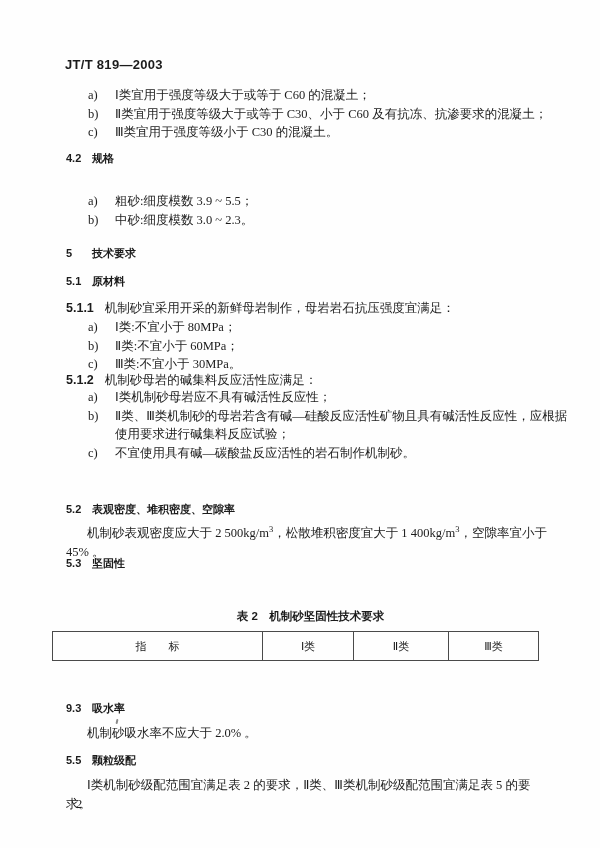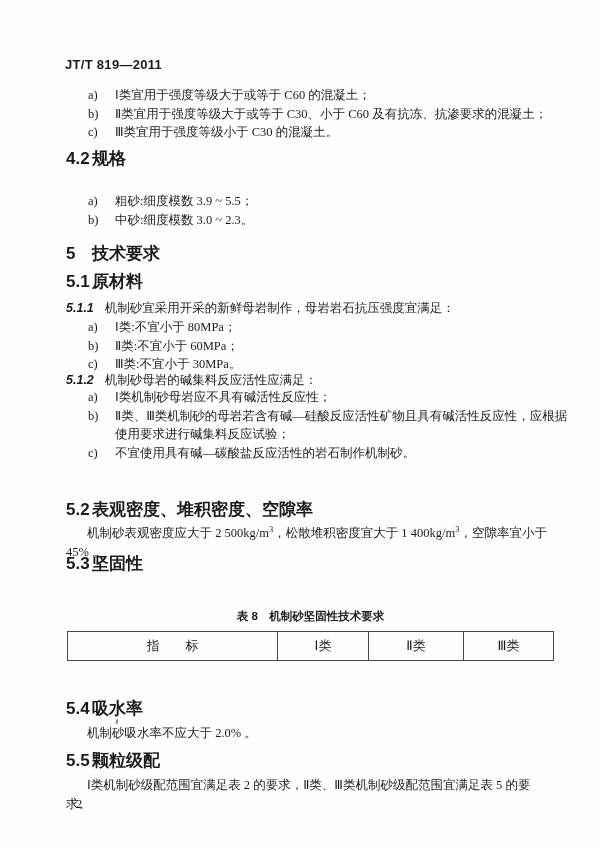--- a/index.html
+++ b/index.html
@@ -16,50 +16,50 @@
   }
   .b{position:absolute;left:66px;width:489px;}
   .hdr{
     position:absolute;left:65px;top:56px;
     font-family:"Liberation Sans", sans-serif;
     font-weight:bold;font-size:13px;letter-spacing:.3px;
   }
   
   .h{
     font-family:"Liberation Sans", sans-serif;
-    font-weight:bold;font-size:17px;line-height:17px;
+    font-weight:bold;font-size:11px;line-height:17px;
     margin:0;
   }
   .hnum{display:inline-block;min-width:26px;}
   
   .cp{margin:0;}
   .pnum{
     font-family:"Liberation Sans", sans-serif;
-    font-weight:bold;margin-right:11px;font-style:italic;
+    font-weight:bold;margin-right:11px;
   }
   
   .ip{margin:0;text-indent:21px;}
   
   .list{padding-left:22px;}
   .li{display:flex;}
   .mk{flex:0 0 27px;}
   .lt{flex:1 1 auto;}
   sup{font-size:8.5px;line-height:0;vertical-align:super;}
   
   .tblttl{
     position:absolute;left:66px;top:607px;width:489px;
     text-align:center;
     font-family:"Liberation Sans", sans-serif;
     font-weight:bold;font-size:11.5px;
   }
   table.t1{
-    position:absolute;left:67px;top:631px;
+    position:absolute;left:52px;top:631px;
     width:487px;
     border-collapse:collapse;
-    font-size:13px;
+    font-size:11px;
     table-layout:fixed;
   }
   table.t1 th, table.t1 td{
     border:1px solid #4a4a4a;
     text-align:center;
     font-weight:normal;
     padding:0 3px;
     height:28px;
   }
   table.t1{border:1.5px solid #3a3a3a;}
@@ -93,21 +93,21 @@
   #b-h54{top:700px}
   #b-p54{top:724px}
   #b-h55{top:752px}
   #b-p55{top:776px}
 </style>
 </head>
 <body>
 
 <div class="page">
 
-  <div class="hdr">JT/T 819—2011</div>
+  <div class="hdr">JT/T 819—2003</div>
 
   <div class="b list" id="b-list1">
     <div class="li">
       <span class="mk">a)</span>
       <span class="lt">Ⅰ类宜用于强度等级大于或等于 C60 的混凝土；</span>
     </div>
     <div class="li">
       <span class="mk">b)</span>
       <span class="lt">Ⅱ类宜用于强度等级大于或等于 C30、小于 C60 及有抗冻、抗渗要求的混凝土；</span>
     </div>
@@ -186,41 +186,41 @@
 
   <p class="b ip" id="b-p52">
     <span>机制砂表观密度应大于 2 500kg/m</span><sup>3</sup><span>，松散堆积密度宜大于 1 400kg/m</span><sup>3</sup><span>，空隙率宜小于 45% 。</span>
   </p>
 
   <h2 class="b h" id="b-h53">
     <span class="hnum">5.3</span><span>坚固性</span>
   </h2>
 
 
-  <div class="tblttl">表 8　机制砂坚固性技术要求</div>
+  <div class="tblttl">表 2　机制砂坚固性技术要求</div>
 
   <table class="t1">
     <colgroup>
       <col class="col-ind">
         <col class="col-c1">
         <col class="col-c2">
         <col class="col-c3">
     </colgroup>
     <tbody>
         <tr>
       <th>指　　标</th>
       <th>Ⅰ类</th>
       <th>Ⅱ类</th>
       <th>Ⅲ类</th>
     </tr>
   </tbody>
     </table>
 
   <h2 class="b h" id="b-h54">
-    <span class="hnum">5.4</span><span>吸水率</span>
+    <span class="hnum">9.3</span><span>吸水率</span>
   </h2>
   <div class="speck"></div>
 
   <p class="b ip" id="b-p54">机制砂吸水率不应大于 2.0% 。</p>
 
   <h2 class="b h" id="b-h55">
     <span class="hnum">5.5</span><span>颗粒级配</span>
   </h2>
 
   <p class="b ip" id="b-p55">Ⅰ类机制砂级配范围宜满足表 2 的要求，Ⅱ类、Ⅲ类机制砂级配范围宜满足表 5 的要求。</p>

